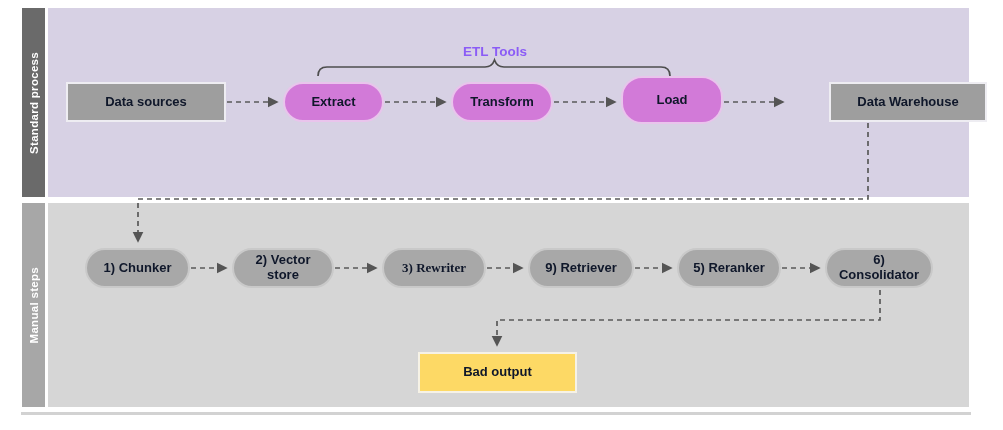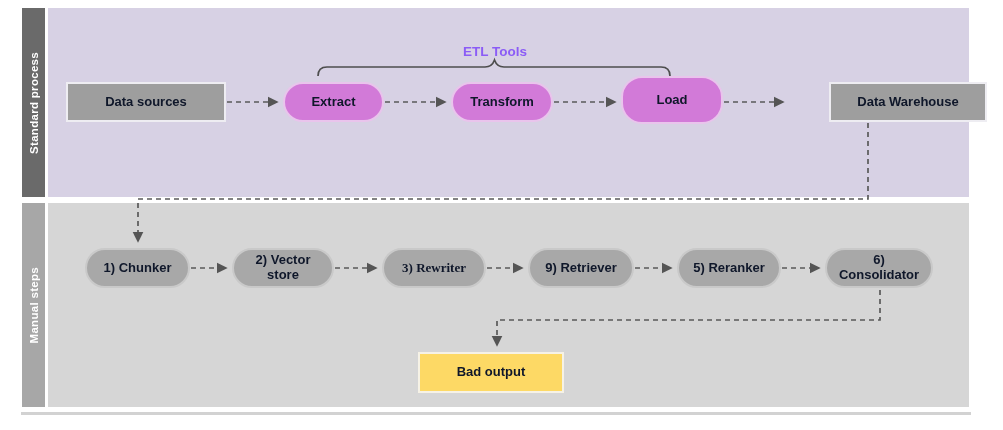--- a/index.html
+++ b/index.html
@@ -92,21 +92,21 @@
   .n-datawarehouse { left: 789px; top: 82px; width: 158px; height: 40px; margin-left: 40px; }
 
   
   .n-chunker      { left: 85px;  top: 248px; width: 105px; height: 40px; }
   .n-vectorstore  { left: 232px; top: 248px; width: 102px; height: 40px; justify-content: center; }
   .n-rewriter     { left: 382px; top: 248px; width: 104px; height: 40px; font-family: Liberation Serif, serif; }
   .n-retriever    { left: 528px; top: 248px; width: 106px; height: 40px; }
   .n-reranker     { left: 677px; top: 248px; width: 104px; height: 40px; }
   .n-consolidator { left: 825px; top: 248px; width: 108px; height: 40px; }
 
-  .n-badoutput    { left: 418px; top: 352px; width: 146px; height: 41px; }
+  .n-badoutput    { left: 418px; top: 352px; width: 159px; height: 41px; }
 
   
   .etl-label {
     position: absolute;
     left: 400px;
     top: 44px;
     width: 190px;
     text-align: center;
     color: #8b5cf6;
     font-size: 13.5px;

